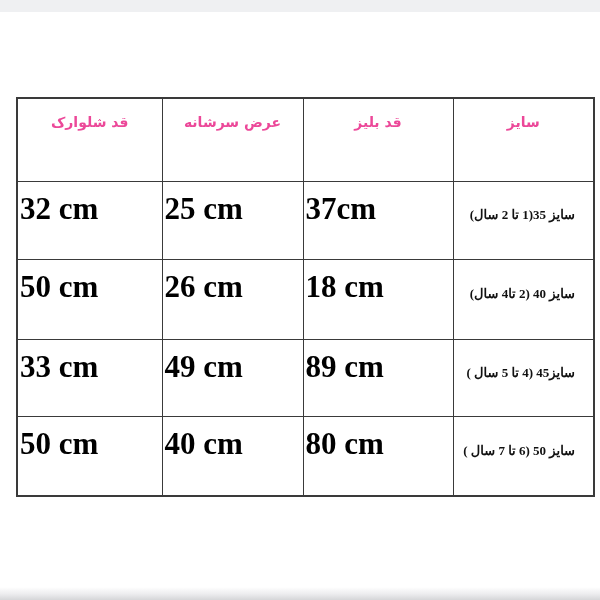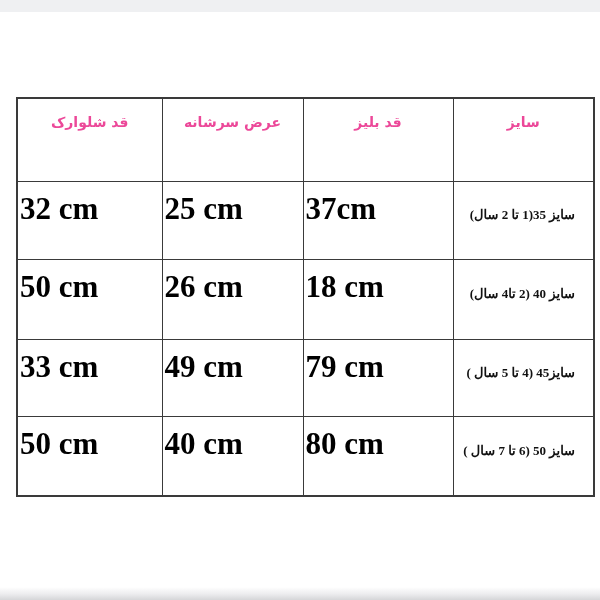--- a/index.html
+++ b/index.html
@@ -99,21 +99,21 @@
       <td class="cm-cell">32 cm</td>
     </tr>
     <tr class="row-2">
       <td class="size-cell">سایز 40 (2 تا4 سال)</td>
       <td class="cm-cell">18 cm</td>
       <td class="cm-cell">26 cm</td>
       <td class="cm-cell">50 cm</td>
     </tr>
     <tr class="row-3">
       <td class="size-cell">سایز45 (4 تا 5 سال )</td>
-      <td class="cm-cell">79 cm</td>
+      <td class="cm-cell">89 cm</td>
       <td class="cm-cell">49 cm</td>
       <td class="cm-cell">33 cm</td>
     </tr>
     <tr class="row-4">
       <td class="size-cell">سایز 50 (6 تا 7 سال )</td>
       <td class="cm-cell">80 cm</td>
       <td class="cm-cell">40 cm</td>
       <td class="cm-cell">50 cm</td>
     </tr>
   </tbody>

